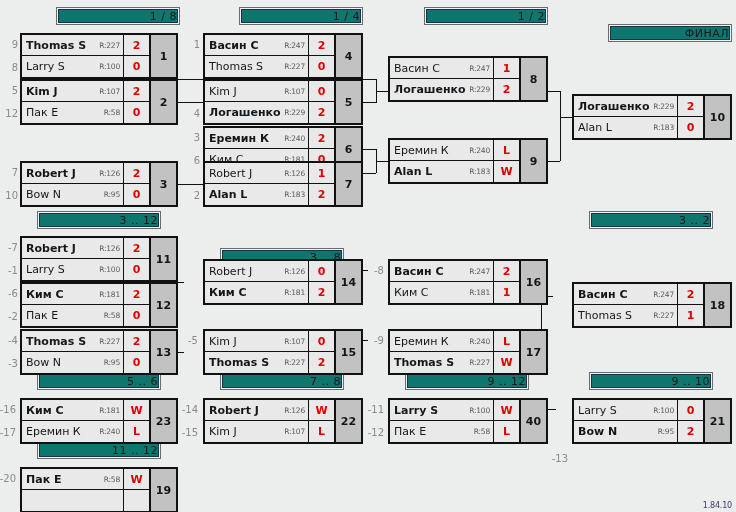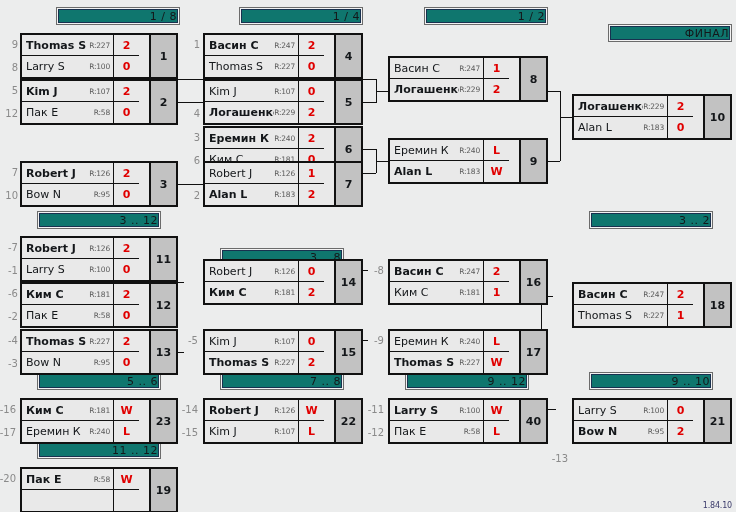--- a/index.html
+++ b/index.html
@@ -39,21 +39,20 @@
 
   
   .match {
     position: absolute;
     box-sizing: border-box;
     border: 2px solid #111111;
     background: #e9e9e9;
     display: flex;
     flex-direction: row;
     height: 46px;
-    gap: 10px;
   }
   .match-rows {
     flex: 1 1 auto;
     display: flex;
     flex-direction: column;
     min-width: 0;
   }
   .prow {
     flex: 1 1 50%;
     display: flex;

